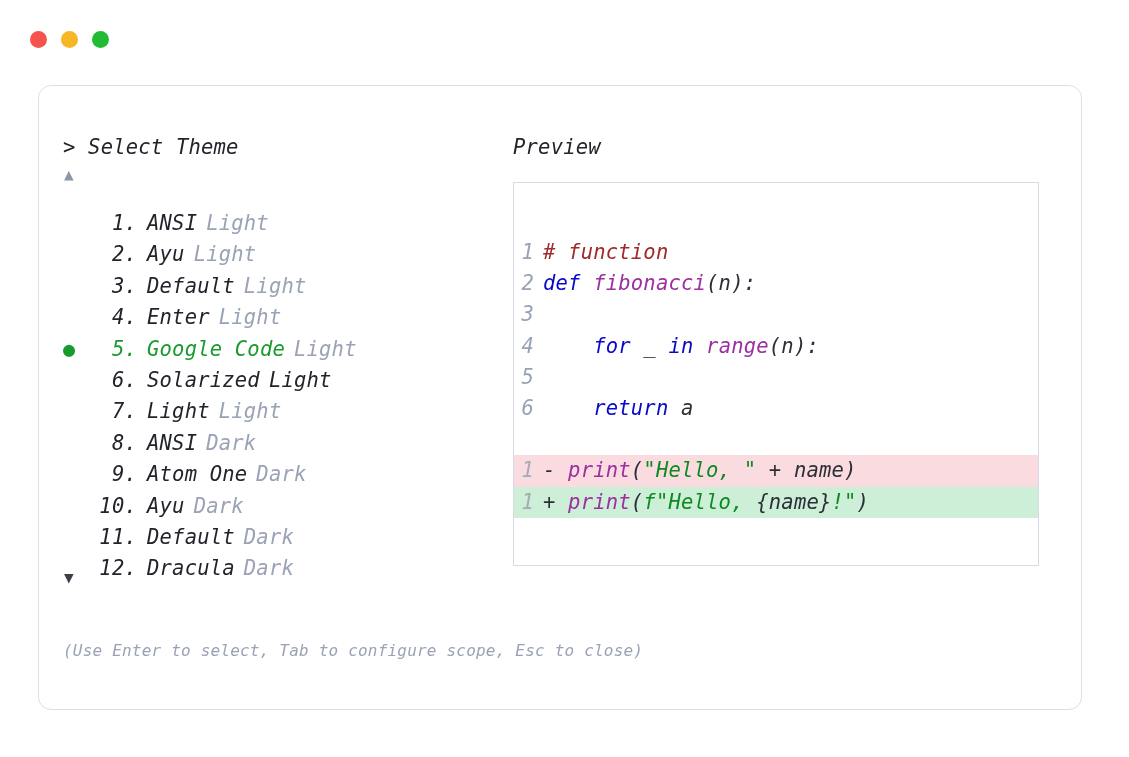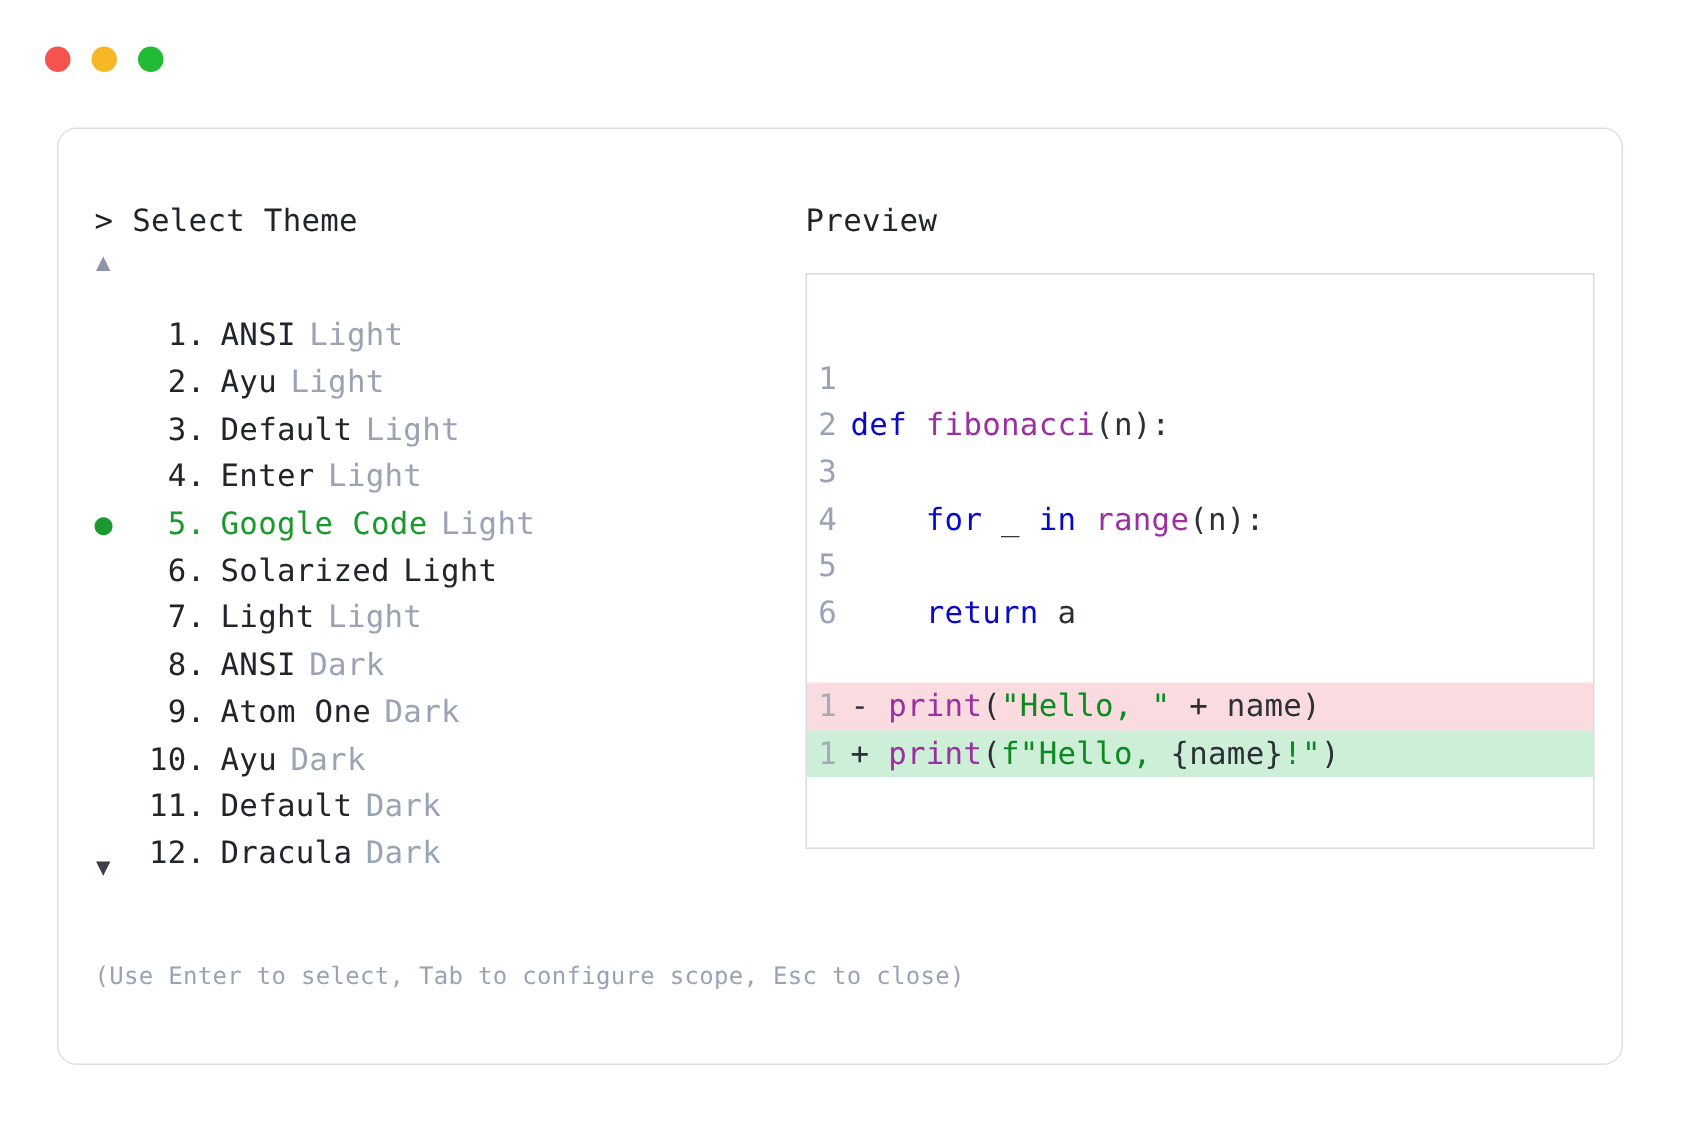--- a/index.html
+++ b/index.html
@@ -43,21 +43,21 @@
     width: 1044px;
     height: 625px;
     box-sizing: border-box;
     border: 1.6px solid #dcdfe6;
     border-radius: 13px;
     background: #ffffff;
   }
 
   .card-inner {
     position: absolute;
-    left: 0; top: 0; right: 0; bottom: 0;
+    left: 0; top: 0; right: 0; bottom: 0; font-style: italic;
   }
 
   
   .left-col {
     position: absolute;
     left: 24px;
     top: 46px;
     width: 470px;
   }
 
@@ -123,21 +123,21 @@
     top: 555px;
     font-size: 16px;
     letter-spacing: 0.2px;
     color: #9aa2b5;
     white-space: pre;
   }
 
   
   .right-col {
     position: absolute;
-    left: 498px;
+    left: 474px;
     top: 46px;
     width: 530px;
   }
   .preview-label {
     font-size: 20.5px;
     line-height: 30px;
     color: #22242b;
     letter-spacing: 0.2px;
     white-space: pre;
   }
@@ -223,21 +223,21 @@
         </ul>
       <div class="scroll-arrow down">▼</div>
     </div>
 
     <div class="hint-line">(Use Enter to select, Tab to configure scope, Esc to close)</div>
 
     <div class="right-col">
       <div class="preview-label">Preview</div>
       <div class="code-panel">
         <div class="code-body" id="code-body">
-            <div class="code-line"><span class="ln">1</span></div>
+            <div class="code-line"><span class="ln">1</span><span class="code-text"><span class="tok-comment"># function</span></span></div>
             <div class="code-line"><span class="ln">2</span><span class="code-text"><span class="tok-keyword">def </span><span class="tok-func">fibonacci</span><span class="tok-punct">(n):</span></span></div>
             <div class="code-line"><span class="ln">3</span></div>
             <div class="code-line"><span class="ln">4</span><span class="code-text"><span class="tok-plain">    </span><span class="tok-keyword">for</span><span class="tok-plain"> _ </span><span class="tok-keyword">in</span><span class="tok-plain"> </span><span class="tok-func">range</span><span class="tok-punct">(n):</span></span></div>
             <div class="code-line"><span class="ln">5</span></div>
             <div class="code-line"><span class="ln">6</span><span class="code-text"><span class="tok-plain">    </span><span class="tok-keyword">return</span><span class="tok-plain"> a</span></span></div>
             <div class="code-spacer"></div>
             <div class="code-line diff-minus"><span class="ln">1</span><span class="diff-sign">- </span><span class="code-text"><span class="tok-func">print</span><span class="tok-punct">(</span><span class="tok-string">"Hello, "</span><span class="tok-plain"> + name)</span></span></div>
             <div class="code-line diff-plus"><span class="ln">1</span><span class="diff-sign">+ </span><span class="code-text"><span class="tok-func">print</span><span class="tok-punct">(</span><span class="tok-string">f"Hello, </span><span class="tok-plain">{name}</span><span class="tok-string">!"</span><span class="tok-punct">)</span></span></div>
           </div>
       </div>

